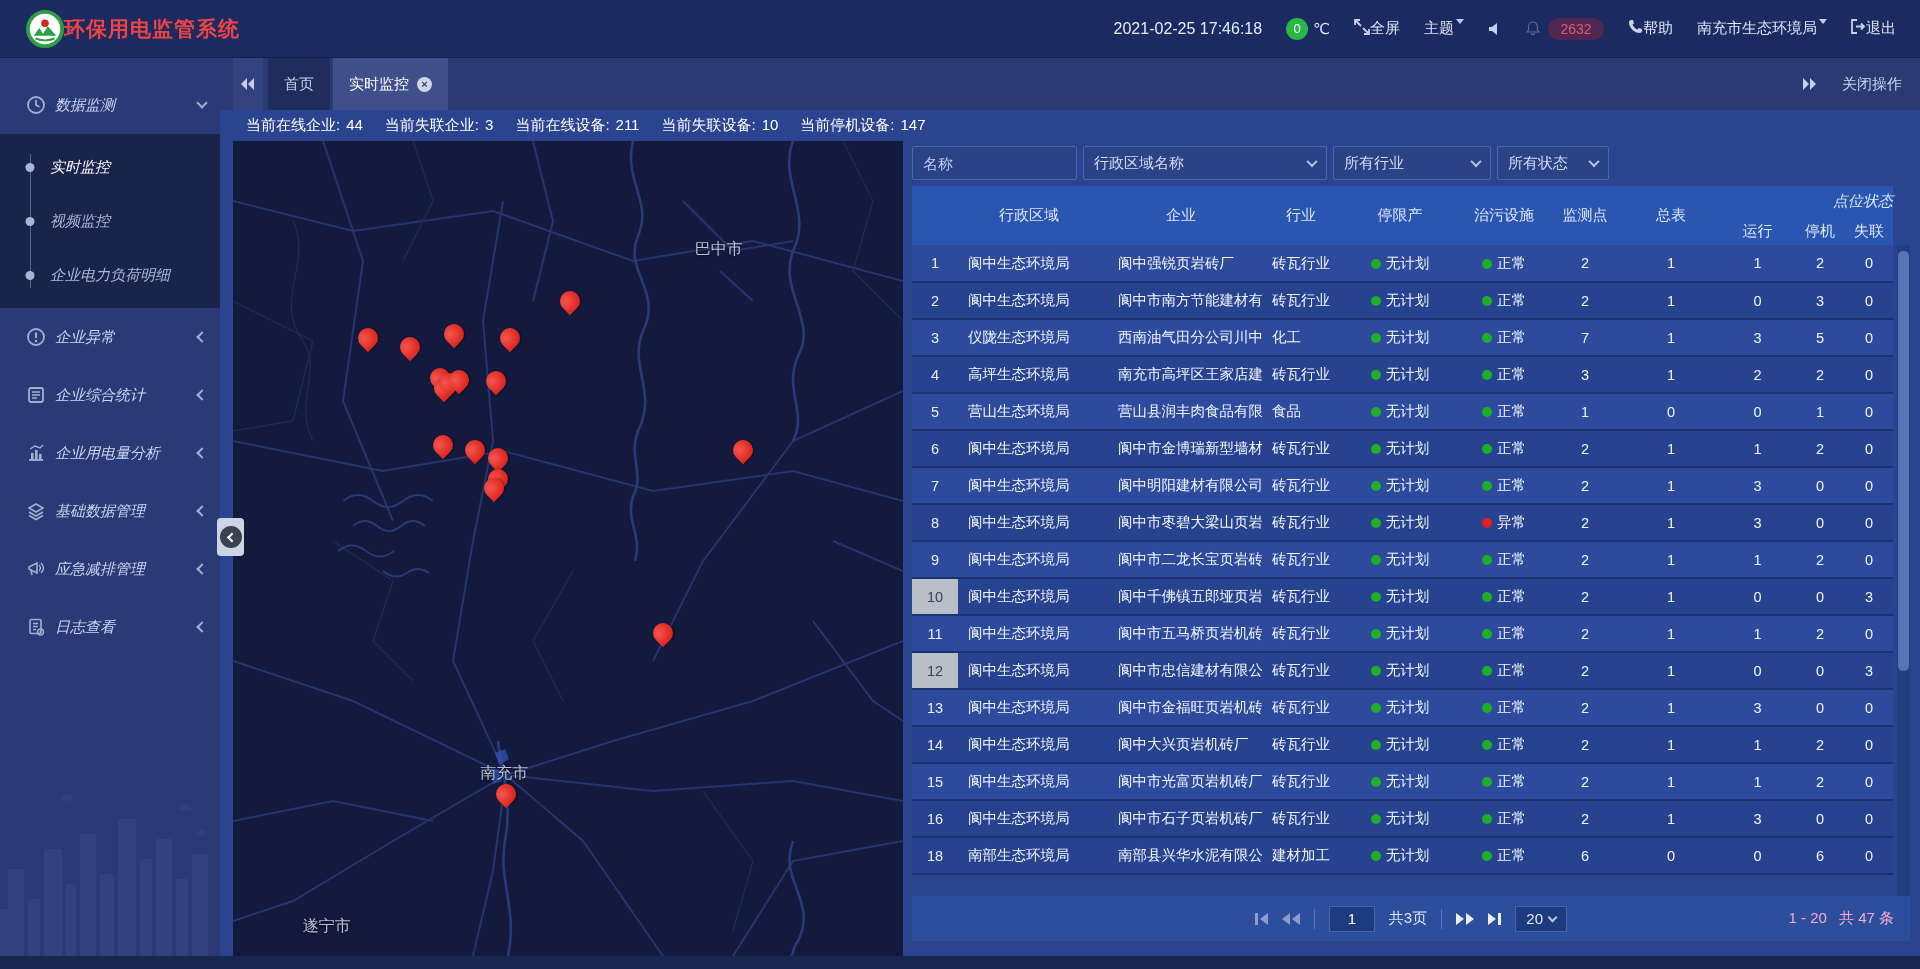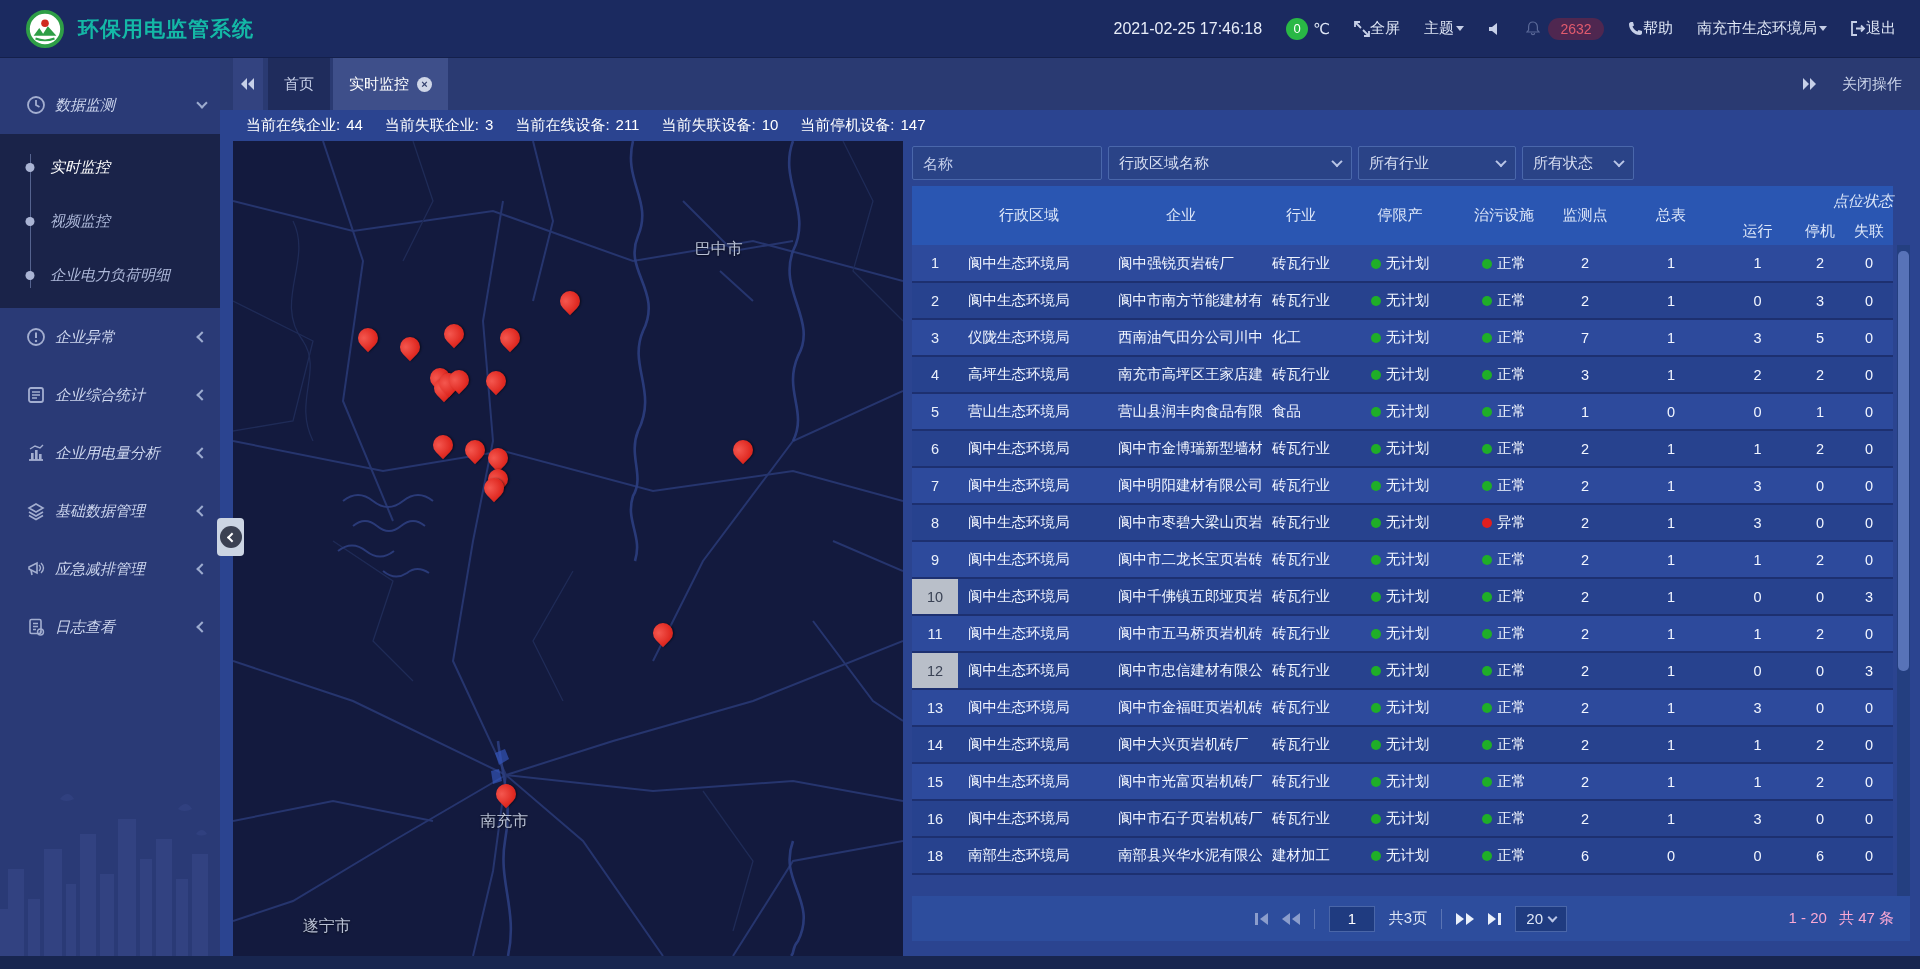--- a/index.html
+++ b/index.html
@@ -3,26 +3,26 @@
 <meta charset="utf-8">
 <title>环保用电监管系统</title>
 <style>
   * { box-sizing: border-box; margin: 0; padding: 0; }
   html,body { width:1920px; height:969px; overflow:hidden; }
   body { position:relative; background:#2b4490; font-family:"Liberation Sans","DejaVu Sans",sans-serif; color:#fff; }
 
   
   .header { position:absolute; top:0; left:0; right:0; height:58px; background:#1b2a60; display:flex; align-items:center; z-index:20; border-bottom:1px solid #14204c; }
   .logo { width:38px; height:38px; margin-left:26px; flex:0 0 auto; }
-  .app-title { margin-left:14px; font-size:21px; font-weight:bold; letter-spacing:1px; color:#14b8a6; }
+  .app-title { font-size:21px; font-weight:bold; letter-spacing:1px; color:#ef4444; }
   .header-right { margin-left:auto; display:flex; align-items:center; gap:24px; padding-right:24px; font-size:15px; color:#dfe6f5; }
   .datetime { font-size:16px; color:#e8edf8; }
   .temp { display:flex; align-items:center; gap:5px; }
   .temp-circle { width:22px; height:22px; border-radius:50%; background:#29b845; color:#fff; font-size:13px; display:flex; align-items:center; justify-content:center; }
-  .hbtn { display:flex; align-items:center; gap:0; cursor:pointer; }
+  .hbtn { display:flex; gap:0; cursor:pointer; }
   .caret { width:0; height:0; border-left:4px solid transparent; border-right:4px solid transparent; border-top:5px solid #c5cde5; margin-left:2px; }
   .badge-pill { min-width:56px; height:22px; border-radius:11px; background:#4f2750; color:#e25b6e; font-size:14px; display:flex; align-items:center; justify-content:center; padding:0 10px; }
   .dim { opacity:.55; }
 
   
   .sidebar { position:absolute; top:58px; left:0; width:220px; bottom:0; background:#2a3a76; overflow:hidden; z-index:10; }
   .menu { padding-top:18px;font-style:italic; }
   .m-item { height:58px; display:flex; align-items:center; padding:0 14px 0 26px; cursor:pointer; color:#cdd6ee; font-size:15px; position:relative; }
   .m-item .mi-icon { width:20px; height:20px; margin-right:9px; flex:0 0 auto; opacity:.85; }
   .m-item .chev { margin-left:auto; }
@@ -56,21 +56,21 @@
   .pin { position:absolute; left:-10px; top:-26px; width:20px; height:20px; border-radius:50% 50% 50% 0; transform:rotate(-45deg);
          background:radial-gradient(circle at 35% 35%, #f4574f 0%, #e02a22 65%, #c21d16 100%); box-shadow:1px 1px 2px rgba(0,0,0,.45); cursor:pointer; }
   .map-collapse { position:absolute; left:217px; top:518px; width:27px; height:38px; background:#ccd5e3; border-radius:4px; display:flex; align-items:center; justify-content:center; z-index:12; cursor:pointer; }
   .map-collapse .circ { width:22px; height:22px; border-radius:50%; background:#3b4152; display:flex; align-items:center; justify-content:center; }
   .map-collapse .ch { width:7px; height:7px; border-left:2px solid #fff; border-bottom:2px solid #fff; transform:rotate(45deg) translate(1px,-1px); }
 
   
   .panel { position:absolute; left:912px; top:141px; width:998px; height:815px; }
   .filters { position:absolute; top:5px; left:0; right:0; height:34px; display:flex; gap:6px; }
   .f-box { height:34px; background:#2a4387; border:1px solid #4a67ab; border-radius:2px; color:#d5ddf0; font-size:15px; display:flex; align-items:center; padding:0 10px; position:relative; cursor:pointer; }
-  .f-input { width:190px; }
+  .f-input { width:165px; }
   .f-input input { width:100%; background:transparent; border:none; outline:none; color:#e7edfb; font-size:15px; font-family:inherit; }
   .f-input input::placeholder { color:#c3cdea; opacity:1; }
   .f-sel .sel-chev { position:absolute; right:10px; width:8px; height:8px; border-left:2px solid #b9c5e6; border-bottom:2px solid #b9c5e6; transform:rotate(-45deg) translate(1px,-1px); }
   .w-region { width:244px; } .w-industry { width:158px; } .w-status { width:112px; }
 
   table.grid { border-collapse:collapse; table-layout:fixed; width:981px; }
   .ghead { position:absolute; top:45px; left:0; }
   .grid th { background:#2a56b2; color:#dce6f8; font-weight:normal; font-size:15px; border:none; }
   .ghead tr.h1 th { height:31px; }
   .ghead tr.h2 th { height:28px; }
@@ -366,21 +366,21 @@
       <path d="M105,410 q14,-11 28,0 q14,11 28,0"></path>
       <path d="M150,430 q12,10 24,2 q10,-8 22,0"></path>
     </g>
     <g fill="#3558c0" opacity=".65">
       <path d="M262,612 l10,-4 4,10 -10,6 z"></path>
       <path d="M258,630 l8,-2 3,12 -9,3 z"></path>
     </g>
   </svg>
   <div id="map-overlays">
       <div class="map-label" style="left: 72.5%; top: 13.3%;">巴中市</div>
-      <div class="map-label" style="left: 40.5%; top: 77.5%; margin-top: 48px;">南充市</div>
+      <div class="map-label" style="left: 40.5%; top: 77.5%;">南充市</div>
       <div class="map-label" style="left: 14%; top: 96.3%;">遂宁市</div>
       <div class="pinw" style="left: 20.1%; top: 26.1%;">
         <div class="pin"></div>
       </div>
       <div class="pinw" style="left: 26.4%; top: 27.2%;">
         <div class="pin"></div>
       </div>
       <div class="pinw" style="left: 33%; top: 25.6%;">
         <div class="pin"></div>
       </div>

